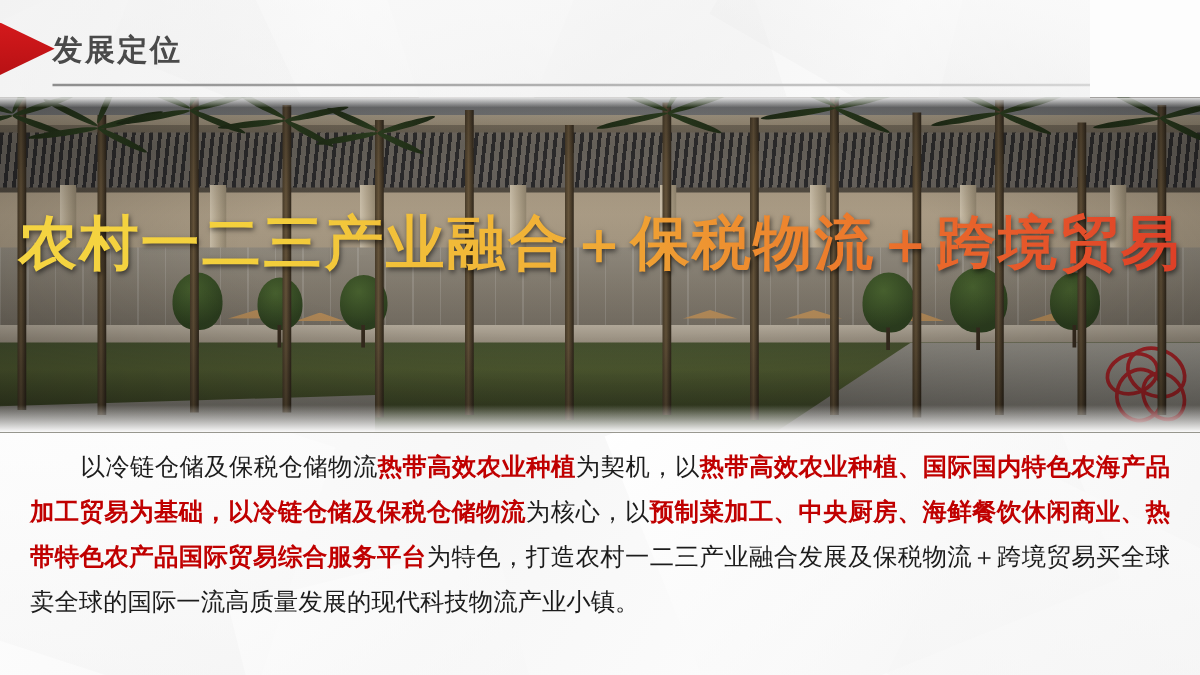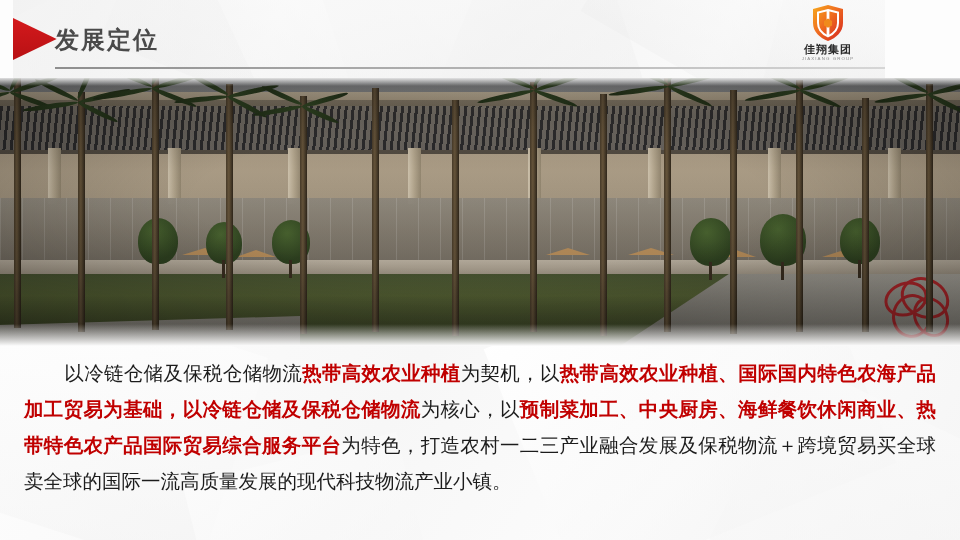--- a/index.html
+++ b/index.html
@@ -8,21 +8,21 @@
     font-family:"Liberation Sans","DejaVu Sans",sans-serif;
     background:#ffffff;
     position:relative;
   }
 
   
   #slide { position:absolute; inset:0; width:960px; height:540px; background:#fdfdfd; overflow:hidden; }
 
   
   #header {
-    position:absolute; left:13px; top:0; width:872px; height:78px;
+    position:absolute; left:0; top:0; width:872px; height:78px;
     background:linear-gradient(115deg,#f2f2f2 0%,#fbfbfb 30%,#f4f4f4 55%,#fafafa 80%,#eeeeee 100%);
     overflow:hidden;
   }
   .hdr-facet { position:absolute; background:rgba(255,255,255,.55); }
   .hf1 { width:330px; height:240px; left:120px; top:-130px; transform:rotate(22deg);
          background:linear-gradient(180deg,rgba(255,255,255,.85),rgba(230,230,230,.25)); }
   .hf2 { width:280px; height:200px; left:330px; top:-60px; transform:rotate(-18deg);
          background:linear-gradient(180deg,rgba(248,248,248,.9),rgba(225,225,225,.2)); }
   .hf3 { width:300px; height:210px; left:600px; top:-110px; transform:rotate(30deg);
          background:linear-gradient(180deg,rgba(255,255,255,.9),rgba(232,232,232,.25)); }
@@ -298,50 +298,32 @@
       <div class="frond" style="left:32px;top:16px;width:52px;transform:rotate(-14deg)"></div>
       <div class="frond" style="left:32px;top:16px;width:42px;transform:rotate(26deg)"></div>
     </div>
 
     <div class="ph" id="ph-grade"></div>
     <div class="ph" id="ph-vig"></div>
     <div class="ph" id="ph-fadetop"></div>
     <div class="ph" id="ph-fadebottom"></div>
   </div>
 
+  <div id="headline">农村一二三产业融合＋保税物流＋跨境贸易</div>
 
   <div id="header">
     <div class="hdr-facet hf1"></div>
     <div class="hdr-facet hf2"></div>
     <div class="hdr-facet hf3"></div>
     <div class="hdr-facet hf4"></div>
     <div class="hdr-facet hf5"></div>
 
     <div id="red-arrow-shadow"></div>
     <div id="section-title">发展定位</div>
     <div id="title-rule"></div>
 
-    <div id="logo-block">
-      <div id="logo-shield">
-        <svg width="34" height="38" viewBox="0 0 34 38" xmlns="http://www.w3.org/2000/svg">
-          <defs>
-            <linearGradient id="shg" x1="0" y1="0" x2="1" y2="1">
-              <stop offset="0%" stop-color="#f7a91d"></stop>
-              <stop offset="45%" stop-color="#ef6d20"></stop>
-              <stop offset="100%" stop-color="#d4241f"></stop>
-            </linearGradient>
-          </defs>
-          <path d="M17 1 L32 5 L32 19 C32 28 25 34 17 37 C9 34 2 28 2 19 L2 5 Z" fill="url(#shg)"></path>
-          <path d="M17 6 L27 8.6 L27 19 C27 25.5 22.3 30 17 32.3 C11.7 30 7 25.5 7 19 L7 8.6 Z" fill="none" stroke="#ffffff" stroke-width="2"></path>
-          <rect x="15.6" y="7" width="2.8" height="24" fill="#ffffff"></rect>
-          <polygon points="17,14.6 21,17 21,21.4 17,23.8 13,21.4 13,17" fill="#f08a1c"></polygon>
-        </svg>
-      </div>
-      <div id="logo-cn">佳翔集团</div>
-      <div id="logo-en">JIAXIANG GROUP</div>
-    </div>
   </div>
 
   <div id="bodytext">
     <span class="ind"></span><span>以冷链仓储及保税仓储物流</span><b>热带高效农业种植</b><span>为契机，以</span><b>热带高效农业种植、国际国内特色农海产品加工贸易为基础，以冷链仓储及保税仓储物流</b><span>为核心，以</span><b>预制菜加工、中央厨房、海鲜餐饮休闲商业、热带特色农产品国际贸易综合服务平台</b><span>为特色，打造农村一二三产业融合发展及保税物流＋跨境贸易买全球卖全球的国际一流高质量发展的现代科技物流产业小镇。</span>
   </div>
 
 </div>
 
 </body></html>

